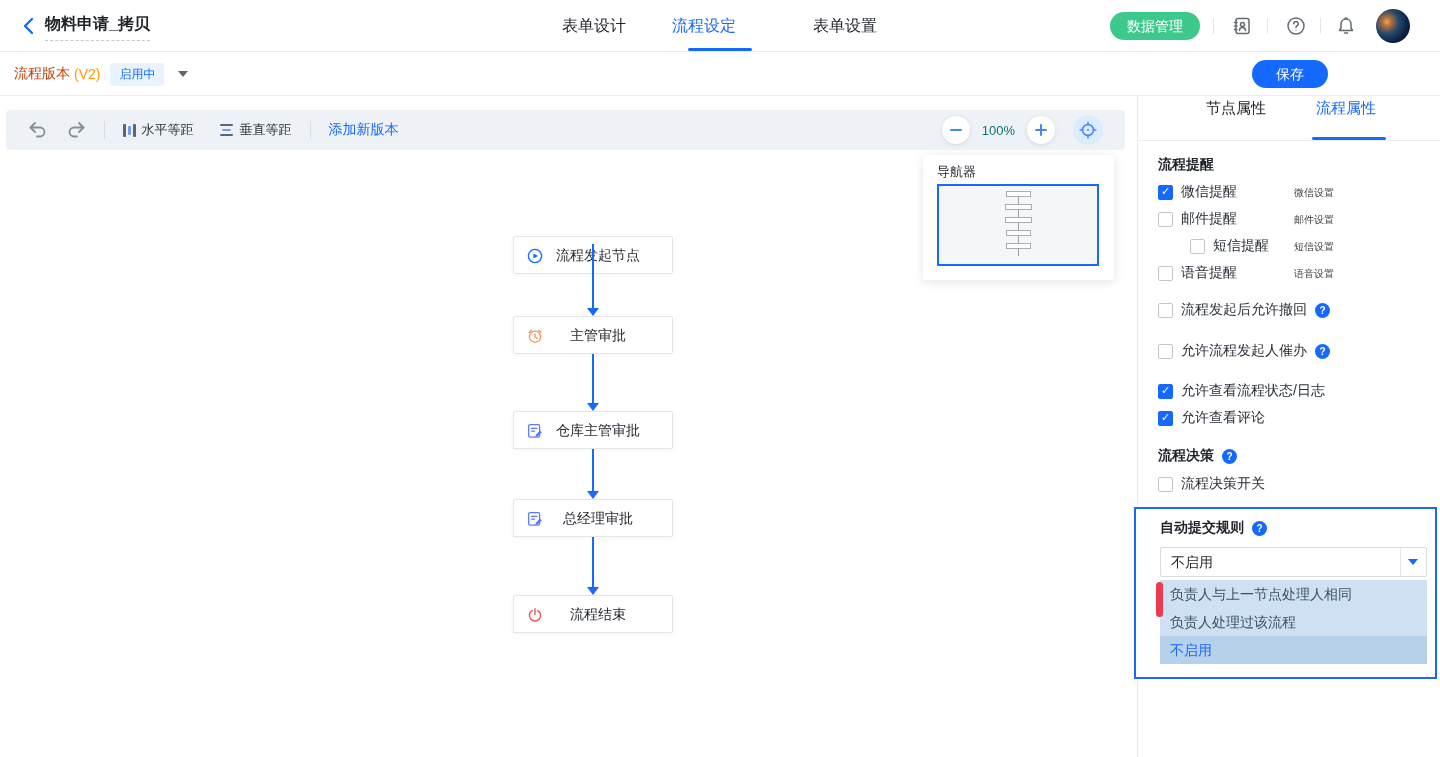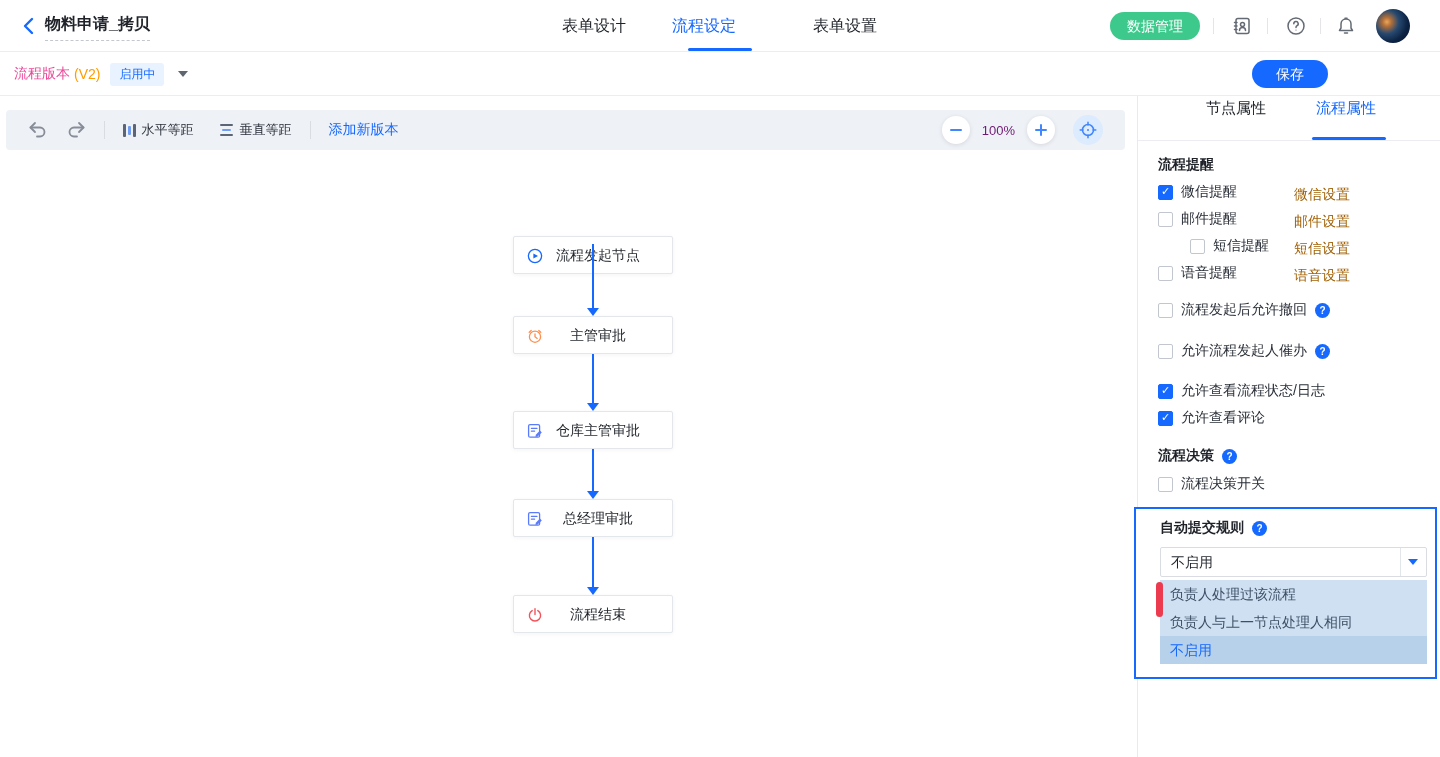--- a/index.html
+++ b/index.html
@@ -15,21 +15,21 @@
   .top-tab-underline { position:absolute; top:48px; left:688px; width:64px; height:3px; background:#1669ff; border-radius:2px; }
   .btn-green { position:absolute; left:1110px; top:12px; width:90px; height:28px; background:#3ec98c; color:#fff; font-size:14px; border:none; border-radius:14px; text-align:center; line-height:28px; cursor:pointer; }
   .hdr-divider { position:absolute; top:18px; width:1px; height:16px; background:#e3e5e8; }
   .hdr-icon { position:absolute; top:16px; width:20px; height:20px; color:#646a73; cursor:pointer; }
   .avatar { position:absolute; left:1376px; top:9px; width:34px; height:34px; border-radius:50%; cursor:pointer;
             background:radial-gradient(circle at 32% 38%, #e9a75c 0%, #b4703a 14%, #27496f 38%, #0c2344 65%, #051225 100%); }
 
   
   .subheader { position:absolute; left:0; top:52px; width:1440px; height:44px; background:#fff; border-bottom:1px solid #ebedf0; z-index:29; }
   .version-wrap { position:absolute; left:14px; top:0; height:44px; display:flex; align-items:center; gap:4px; }
-  .version-label { font-size:14px; color:#ec4899; }
+  .version-label { font-size:14px; color:#c2410c; }
   .version-tag { font-size:14px; color:#ff9c00; }
   .status-badge { margin-left:6px; background:#e8f3ff; color:#1669ff; font-size:12px; padding:3px 9px; border-radius:3px; }
   .version-caret { margin-left:10px; width:0; height:0; border-left:5px solid transparent; border-right:5px solid transparent; border-top:6px solid #5f6670; cursor:pointer; }
   .btn-save { position:absolute; left:1252px; top:8px; width:76px; height:28px; background:#1669ff; color:#fff; font-size:14px; border:none; border-radius:14px; text-align:center; line-height:28px; cursor:pointer; }
 
   
   .canvas-toolbar { position:absolute; left:6px; top:110px; width:1119px; height:40px; background:#eef1f6; border-radius:4px; display:flex; align-items:center; padding:0 22px; z-index:10; }
   .tb-icon { width:20px; height:18px; color:#878d98; cursor:pointer; }
   .tb-divider { width:1px; height:18px; background:#d8dce3; margin:0 18px; }
   .tb-group { display:flex; align-items:center; gap:6px; font-size:13px; color:#2a2f38; cursor:pointer; }
@@ -40,21 +40,21 @@
   .bars-h { display:flex; flex-direction:column; justify-content:center; gap:2.5px; width:14px; }
   .bars-h i { display:block; height:2.5px; border-radius:1px; }
   .bars-h i:nth-child(1),.bars-h i:nth-child(3){ width:13px; background:#5b6575; }
   .bars-h i:nth-child(2){ width:9px; background:#6f9df3; margin-left:2px; }
   .link-blue { color:#1669ff; font-size:14px; cursor:pointer; }
   .tb-spacer { flex:1; }
   .zoom-btn { width:28px; height:28px; border-radius:50%; background:#fff; box-shadow:0 1px 4px rgba(31,35,41,.12); position:relative; cursor:pointer; }
   .zoom-btn.minus::after { content:""; position:absolute; left:8px; top:13px; width:12px; height:2px; background:#3f86ff; border-radius:1px; }
   .zoom-btn.plus::before { content:""; position:absolute; left:8px; top:13px; width:12px; height:2px; background:#3f86ff; border-radius:1px; }
   .zoom-btn.plus::after  { content:""; position:absolute; left:13px; top:8px; width:2px; height:12px; background:#3f86ff; border-radius:1px; }
-  .zoom-level { font-size:13px; color:#701a75; margin:0 12px; }
+  .zoom-level { font-size:13px; color:#0f766e; margin:0 12px; }
   .nav-toggle { width:30px; height:30px; border-radius:50%; background:#dcebfd; margin-left:18px; display:flex; align-items:center; justify-content:center; cursor:pointer; color:#3f86ff; }
 
   
   .navigator { position:absolute; left:923px; top:155px; width:191px; height:125px; background:#fff; border-radius:3px; box-shadow:0 2px 10px rgba(31,35,41,.12); z-index:9; }
   .navigator-title { position:absolute; left:14px; top:8px; font-size:13px; color:#1f2329; }
   .nav-viewport { position:absolute; left:14px; top:29px; width:162px; height:82px; background:#f5f6f8; border:2px solid #1669ff; cursor:move; }
   .mini-line { position:absolute; left:79px; top:7px; width:1px; height:63px; background:#9aa0a8; }
   .mini-node { position:absolute; background:#fdfdfd; border:1px solid #a9aeb6; }
 
   
@@ -71,21 +71,21 @@
   .panel-tab.active { color:#1669ff; font-weight:500; }
   .panel-tab-underline { position:absolute; left:174px; top:41px; width:74px; height:3px; background:#1669ff; border-radius:2px; }
 
   .p-row { position:absolute; left:20px; display:flex; align-items:center; gap:8px; font-size:14px; color:#2a2f38; }
   .p-title { font-weight:700; font-size:14px; color:#1f2329; }
   .checkbox { width:15px; height:15px; border:1px solid #c2c7cf; border-radius:2px; background:#fff; flex:none; cursor:pointer; position:relative; }
   .checkbox.checked { background:#1669ff; border-color:#1669ff; }
   .checkbox.checked::after { content:"✓"; position:absolute; left:2px; top:-1px; color:#fff; font-size:11px; font-weight:700; }
   .help-icon { width:15px; height:15px; border-radius:50%; background:#1669ff; color:#fff; flex:none; text-align:center; line-height:15px; font-size:10px; font-weight:700; cursor:pointer; }
   .help-icon::after { content:"?"; }
-  .set-link { position:absolute; font-size:14px; color:#a16207; cursor:pointer; }
+  .set-link { position:absolute; font-size:10px; color:#404040; cursor:pointer; }
 
   .highlight-box { position:absolute; left:-4px; top:411px; width:303px; height:172px; border:2px solid #1669ff; background:#fff; }
   .select-box { position:absolute; left:24px; top:38px; width:267px; height:30px; border:1px solid #d9dde3; border-radius:2px; background:#fff; font-size:14px; color:#1f2329; line-height:28px; padding-left:10px; cursor:pointer; }
   .select-caret-zone { position:absolute; right:0; top:0; width:26px; height:28px; border-left:1px solid #e2e5ea; cursor:pointer; }
   .select-caret-zone::after { content:""; position:absolute; left:7px; top:11px; width:0; height:0; border-left:5px solid transparent; border-right:5px solid transparent; border-top:6px solid #1669ff; }
   .option-list { position:absolute; left:24px; top:71px; width:267px; background:#cfe0f2; }
   .option-item { height:28px; line-height:28px; padding-left:10px; font-size:14px; color:#3d5066; cursor:pointer; }
   .option-item.selected { background:#b7d1ea; color:#1669ff; }
   .red-marker { position:absolute; left:20px; top:73px; width:7px; height:35px; background:#ec3b4e; border-radius:4px; z-index:5; }
 </style>
@@ -187,20 +187,31 @@
     <div class="zoom-btn plus"></div>
     <div class="nav-toggle">
       <svg width="18" height="18" viewBox="0 0 18 18" fill="none" stroke="#3f86ff" stroke-width="1.5">
         <circle cx="9" cy="9" r="5.5"></circle>
         <circle cx="9" cy="9" r="1" fill="#3f86ff" stroke="none"></circle>
         <path d="M9 1.2 V4 M9 14 V16.8 M1.2 9 H4 M14 9 H16.8" stroke-linecap="round"></path>
       </svg>
     </div>
   </div>
 
+  <div class="navigator">
+    <div class="navigator-title">导航器</div>
+    <div class="nav-viewport">
+      <div class="mini-line"></div>
+      <div class="mini-node" style="left:67px; top:5px;  width:25px; height:6px;"></div>
+      <div class="mini-node" style="left:66px; top:18px; width:27px; height:6px;"></div>
+      <div class="mini-node" style="left:66px; top:31px; width:27px; height:6px;"></div>
+      <div class="mini-node" style="left:67px; top:44px; width:25px; height:6px;"></div>
+      <div class="mini-node" style="left:67px; top:57px; width:25px; height:6px;"></div>
+    </div>
+  </div>
 
   <div class="flow-node" style="top:220px;margin-top:16px;">
     <span class="node-icon">
       <svg width="16" height="16" viewBox="0 0 16 16">
           <circle cx="8" cy="8" r="6.6" fill="none" stroke="#1669ff" stroke-width="1.3"></circle>
           <path d="M6.4 5.4 L11 8 L6.4 10.6 Z" fill="#1669ff"></path>
         </svg>
     </span>
     <span class="node-label">流程发起节点</span>
   </div>
@@ -322,20 +333,20 @@
       <div class="p-row" style="left:24px; top:10px;">
         <span class="p-title">自动提交规则</span>
         <span class="help-icon"></span>
       </div>
       <div class="select-box">
         <span>不启用</span>
         <span class="select-caret-zone"></span>
       </div>
       <div class="red-marker"></div>
       <div class="option-list">
+        <div class="option-item">负责人与上一节点处理人相同</div>
         <div class="option-item">负责人处理过该流程</div>
-        <div class="option-item">负责人与上一节点处理人相同</div>
         <div class="option-item selected">不启用</div>
       </div>
     </div>
   </div>
 
 </div>
 
 </body></html>

